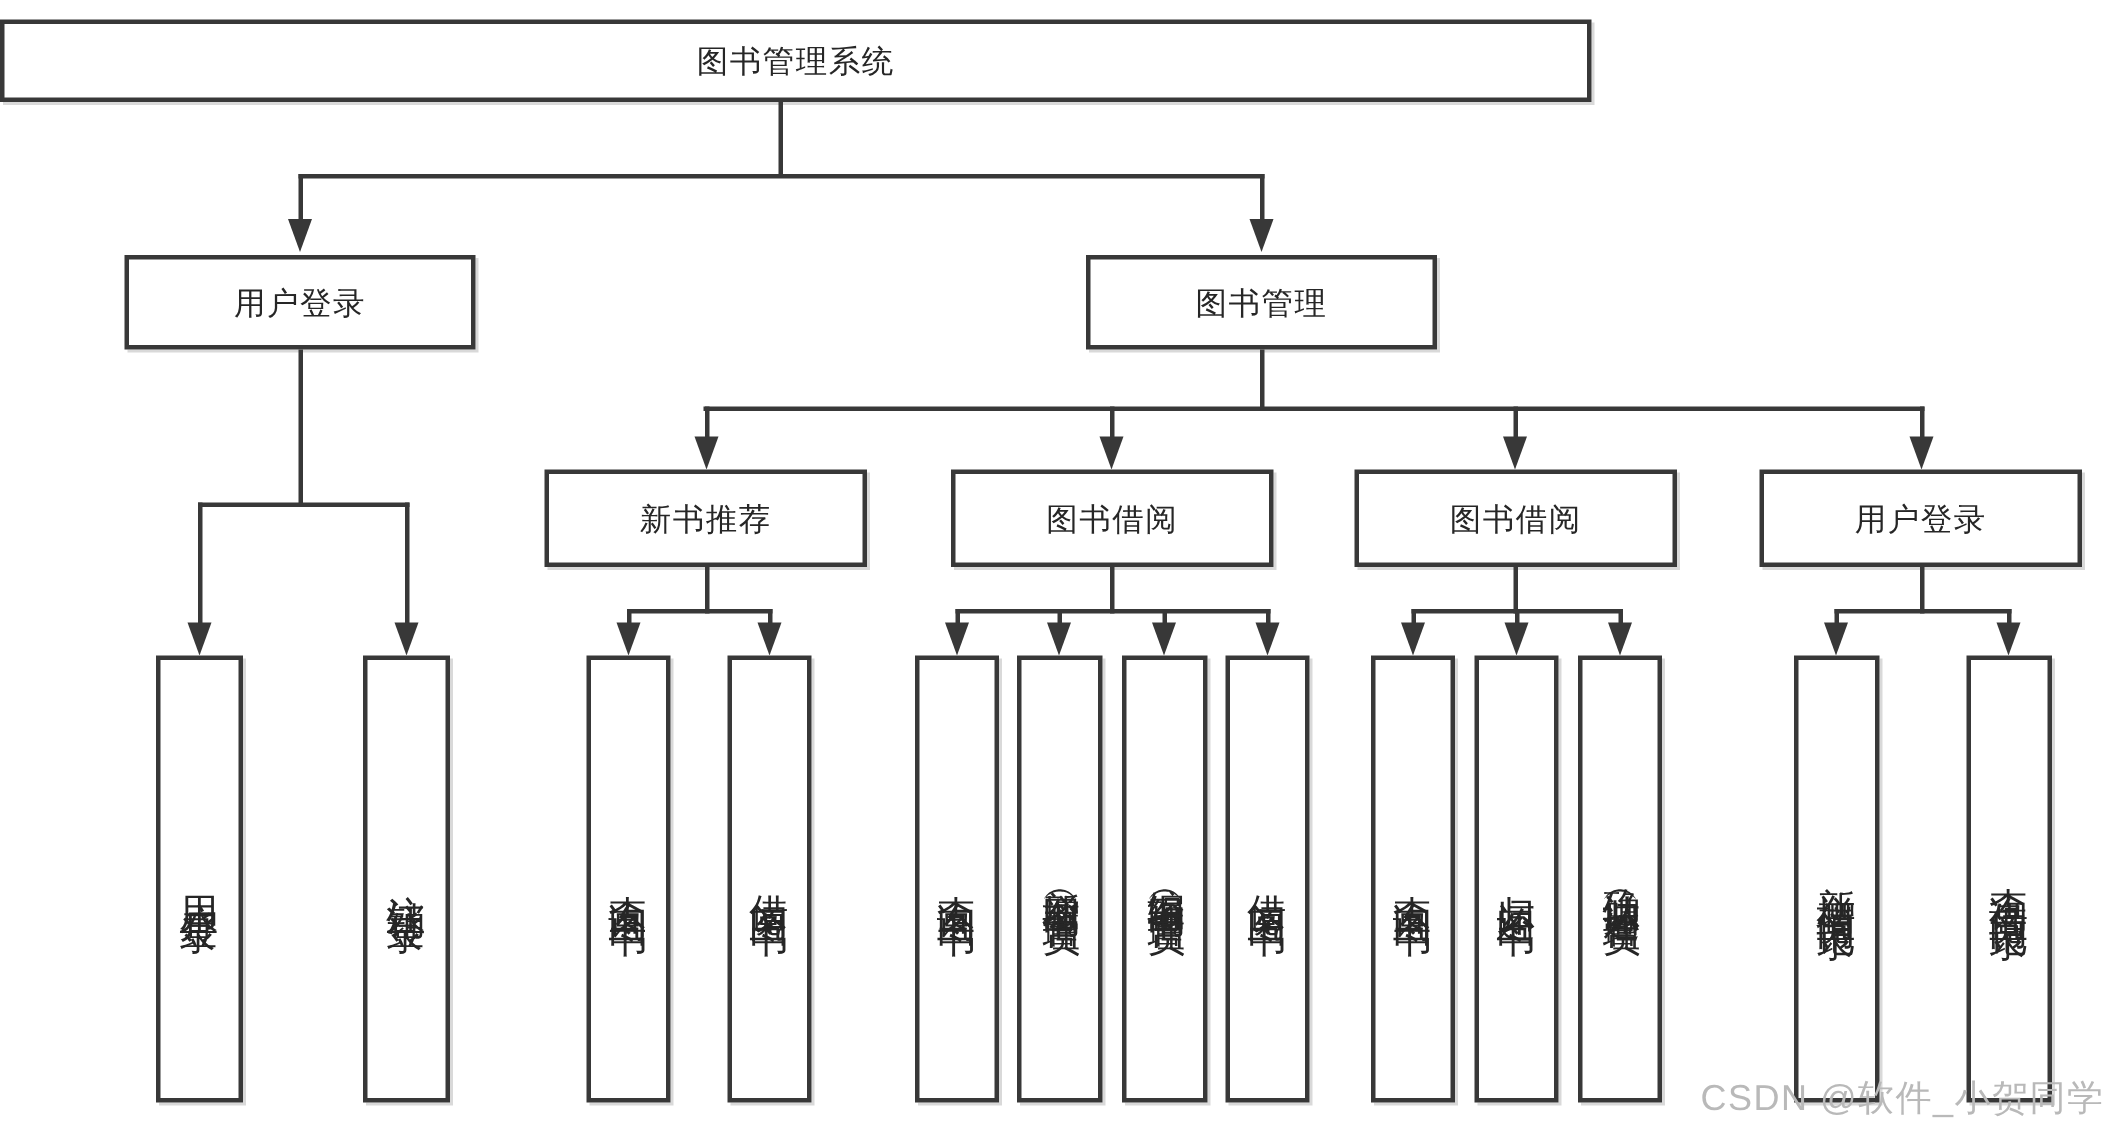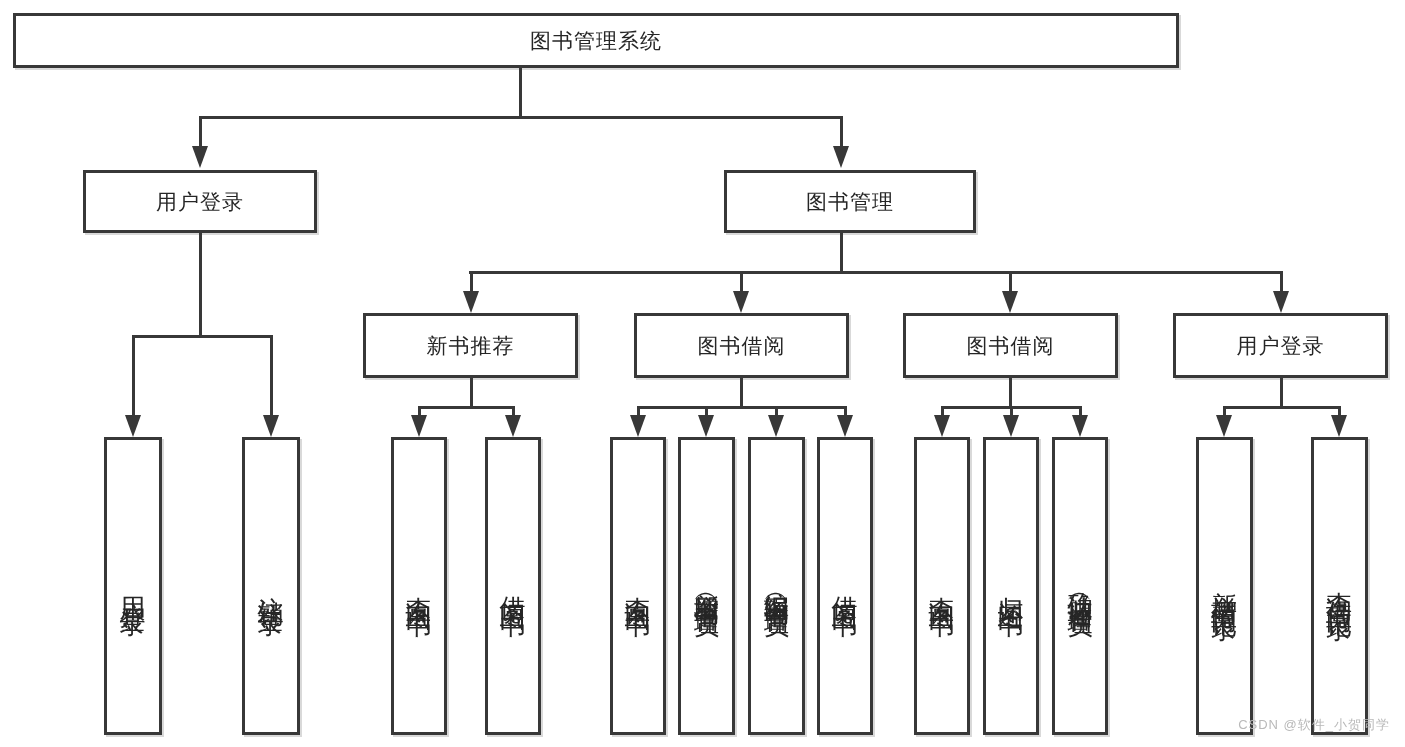--- a/index.html
+++ b/index.html
@@ -32,44 +32,44 @@
   .v{position:absolute;width:3px;background:var(--line,#383838);}
   .h{position:absolute;height:3px;background:var(--line,#383838);}
   .arrow{
     position:absolute;width:0;height:0;
     border-left:8px solid transparent;
     border-right:8px solid transparent;
     border-top:22px solid var(--line,#383838);
   }
   .watermark{
     position:absolute;
-    top:716px;right:15px;
-    font-size:13px;
+    top:716px;right:2px;
+    font-size:24px;
     color:var(--wm,#b9b9b9);
     letter-spacing:1px;
     z-index:5;
     white-space:nowrap;
   }
 </style>
 </head>
 <body>
 
 <div id="stage">
 
-  <div class="box root" style="left:13px;top:13px;width:1166px;height:55px">图书管理系统</div>
+  <div class="box root" style="left:0;top:13px;width:1061px;height:55px">图书管理系统</div>
 
   <div class="v" style="left:518.5px;top:68px;height:50px"></div>
   <div class="h" style="left:198.5px;top:116px;width:644px"></div>
   <div class="v" style="left:198.5px;top:116px;height:33px"></div>
   <div class="arrow" style="left:192px;top:146px"></div>
   <div class="v" style="left:839.5px;top:116px;height:33px"></div>
   <div class="arrow" style="left:833px;top:146px"></div>
 
   <div class="box hnode" style="left:83px;top:170px;width:234px;height:63px">用户登录</div>
-  <div class="box hnode" style="left:724px;top:170px;width:252px;height:63px">图书管理</div>
+  <div class="box hnode" style="left:724px;top:170px;width:234px;height:63px">图书管理</div>
 
   <div class="v" style="left:198.5px;top:233px;height:104px"></div>
   <div class="h" style="left:131.5px;top:335px;width:141px"></div>
   <div class="v" style="left:131.5px;top:335px;height:83px"></div>
   <div class="arrow" style="left:125px;top:415px"></div>
   <div class="v" style="left:269.5px;top:335px;height:83px"></div>
   <div class="arrow" style="left:263px;top:415px"></div>
 
   <div class="v" style="left:839.5px;top:233px;height:40px"></div>
   <div class="h" style="left:468.5px;top:271px;width:814px"></div>

